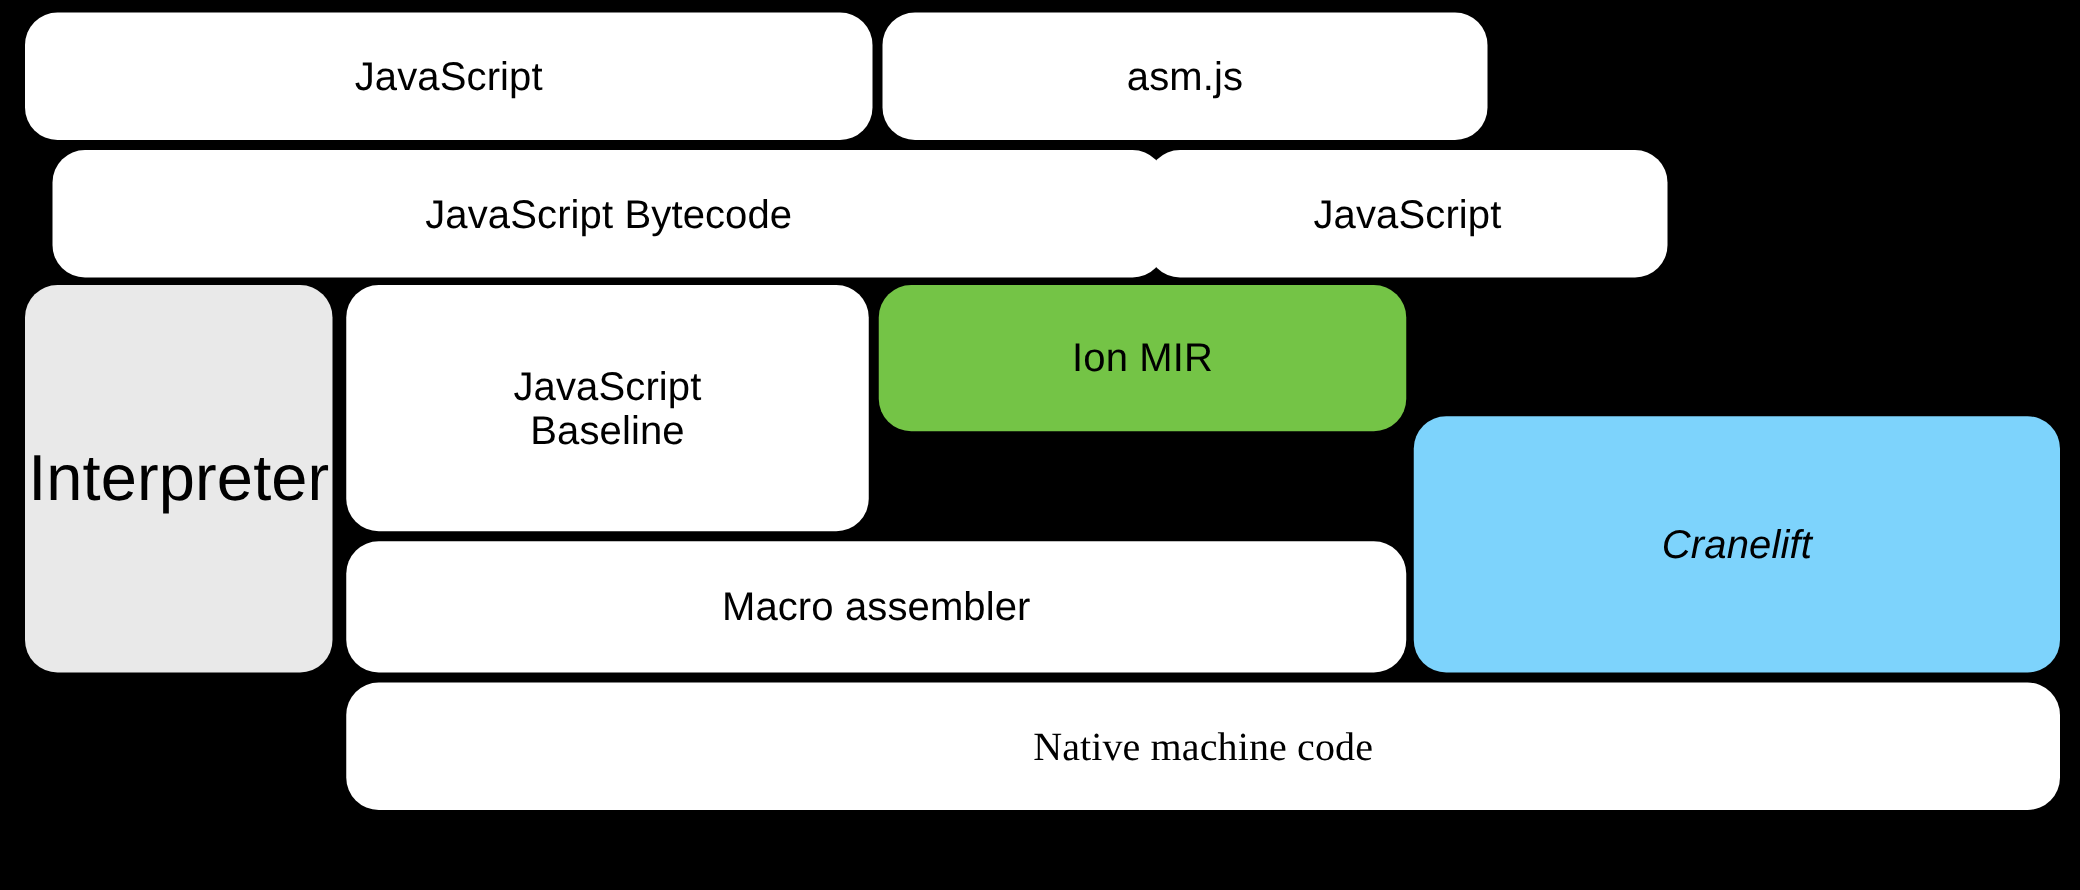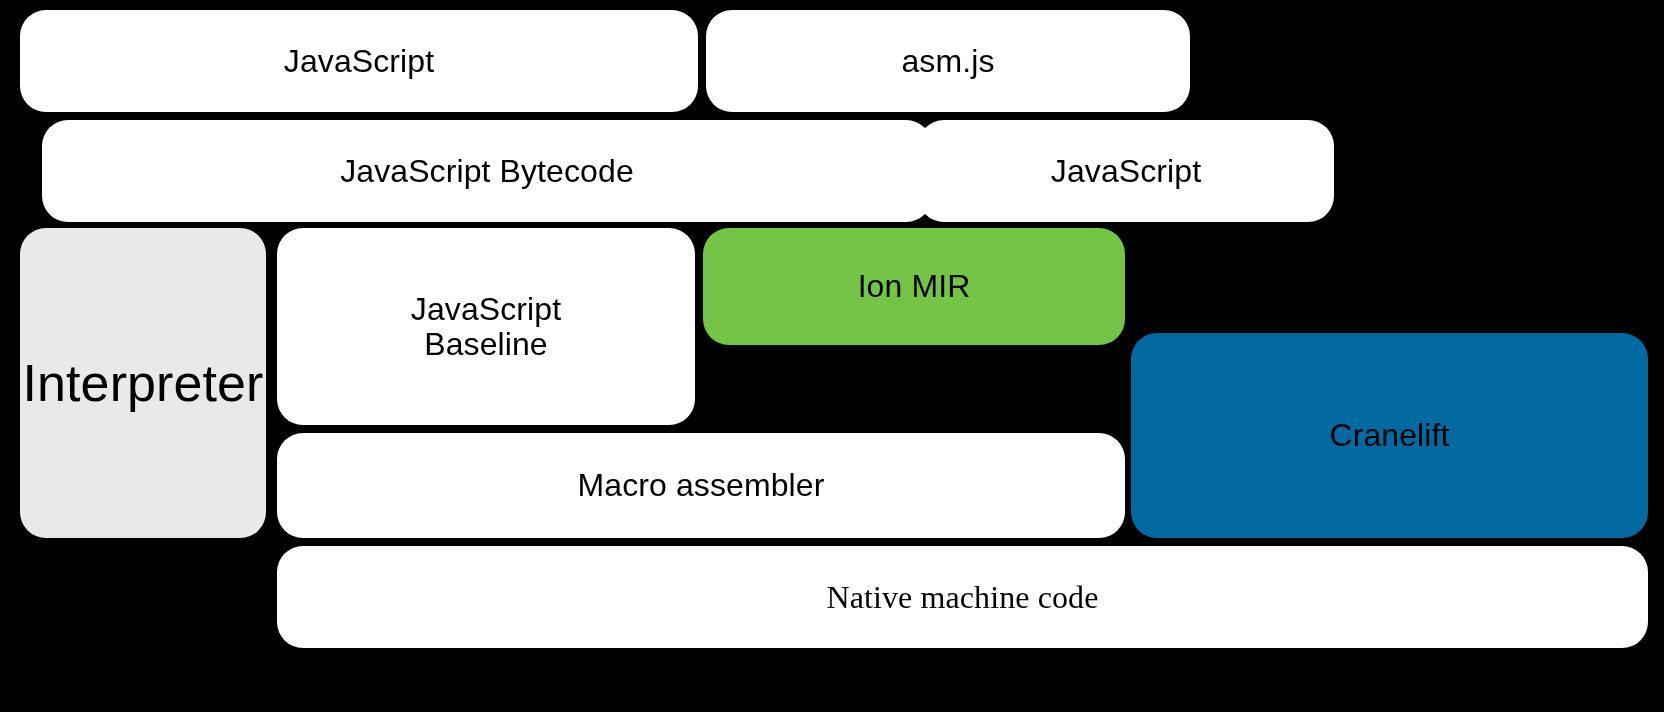--- a/index.html
+++ b/index.html
@@ -31,21 +31,21 @@
     line-height: 1.08;
     font-weight: 400;
     letter-spacing: 0.1px;
     padding: 2px 10px;
     white-space: pre-line;
     user-select: none;
   }
   .fill-white   { background: #FFFFFF; }
   .fill-grey    { background: #E9E9E9; }
   .fill-green   { background: #74C446; }
-  .fill-pink    { background: #0369a1; }
+  .fill-pink    { background: #7dd3fc; font-style: italic; }
 
   
   .n-javascript      { left: 20px;   top: 10px;  width: 678px;  height: 102px; }
   .n-asmjs           { left: 706px;  top: 10px;  width: 484px;  height: 102px; }
   .n-wasm            { left: 1198px; top: 10px;  width: 450px;  height: 102px; }
 
   
   .n-js-bytecode     { left: 20px;   top: 120px; width: 890px;  height: 102px; margin-left: 22px; }
   .n-baldrmonkey     { left: 918px;  top: 120px; width: 416px;  height: 102px; }
 

